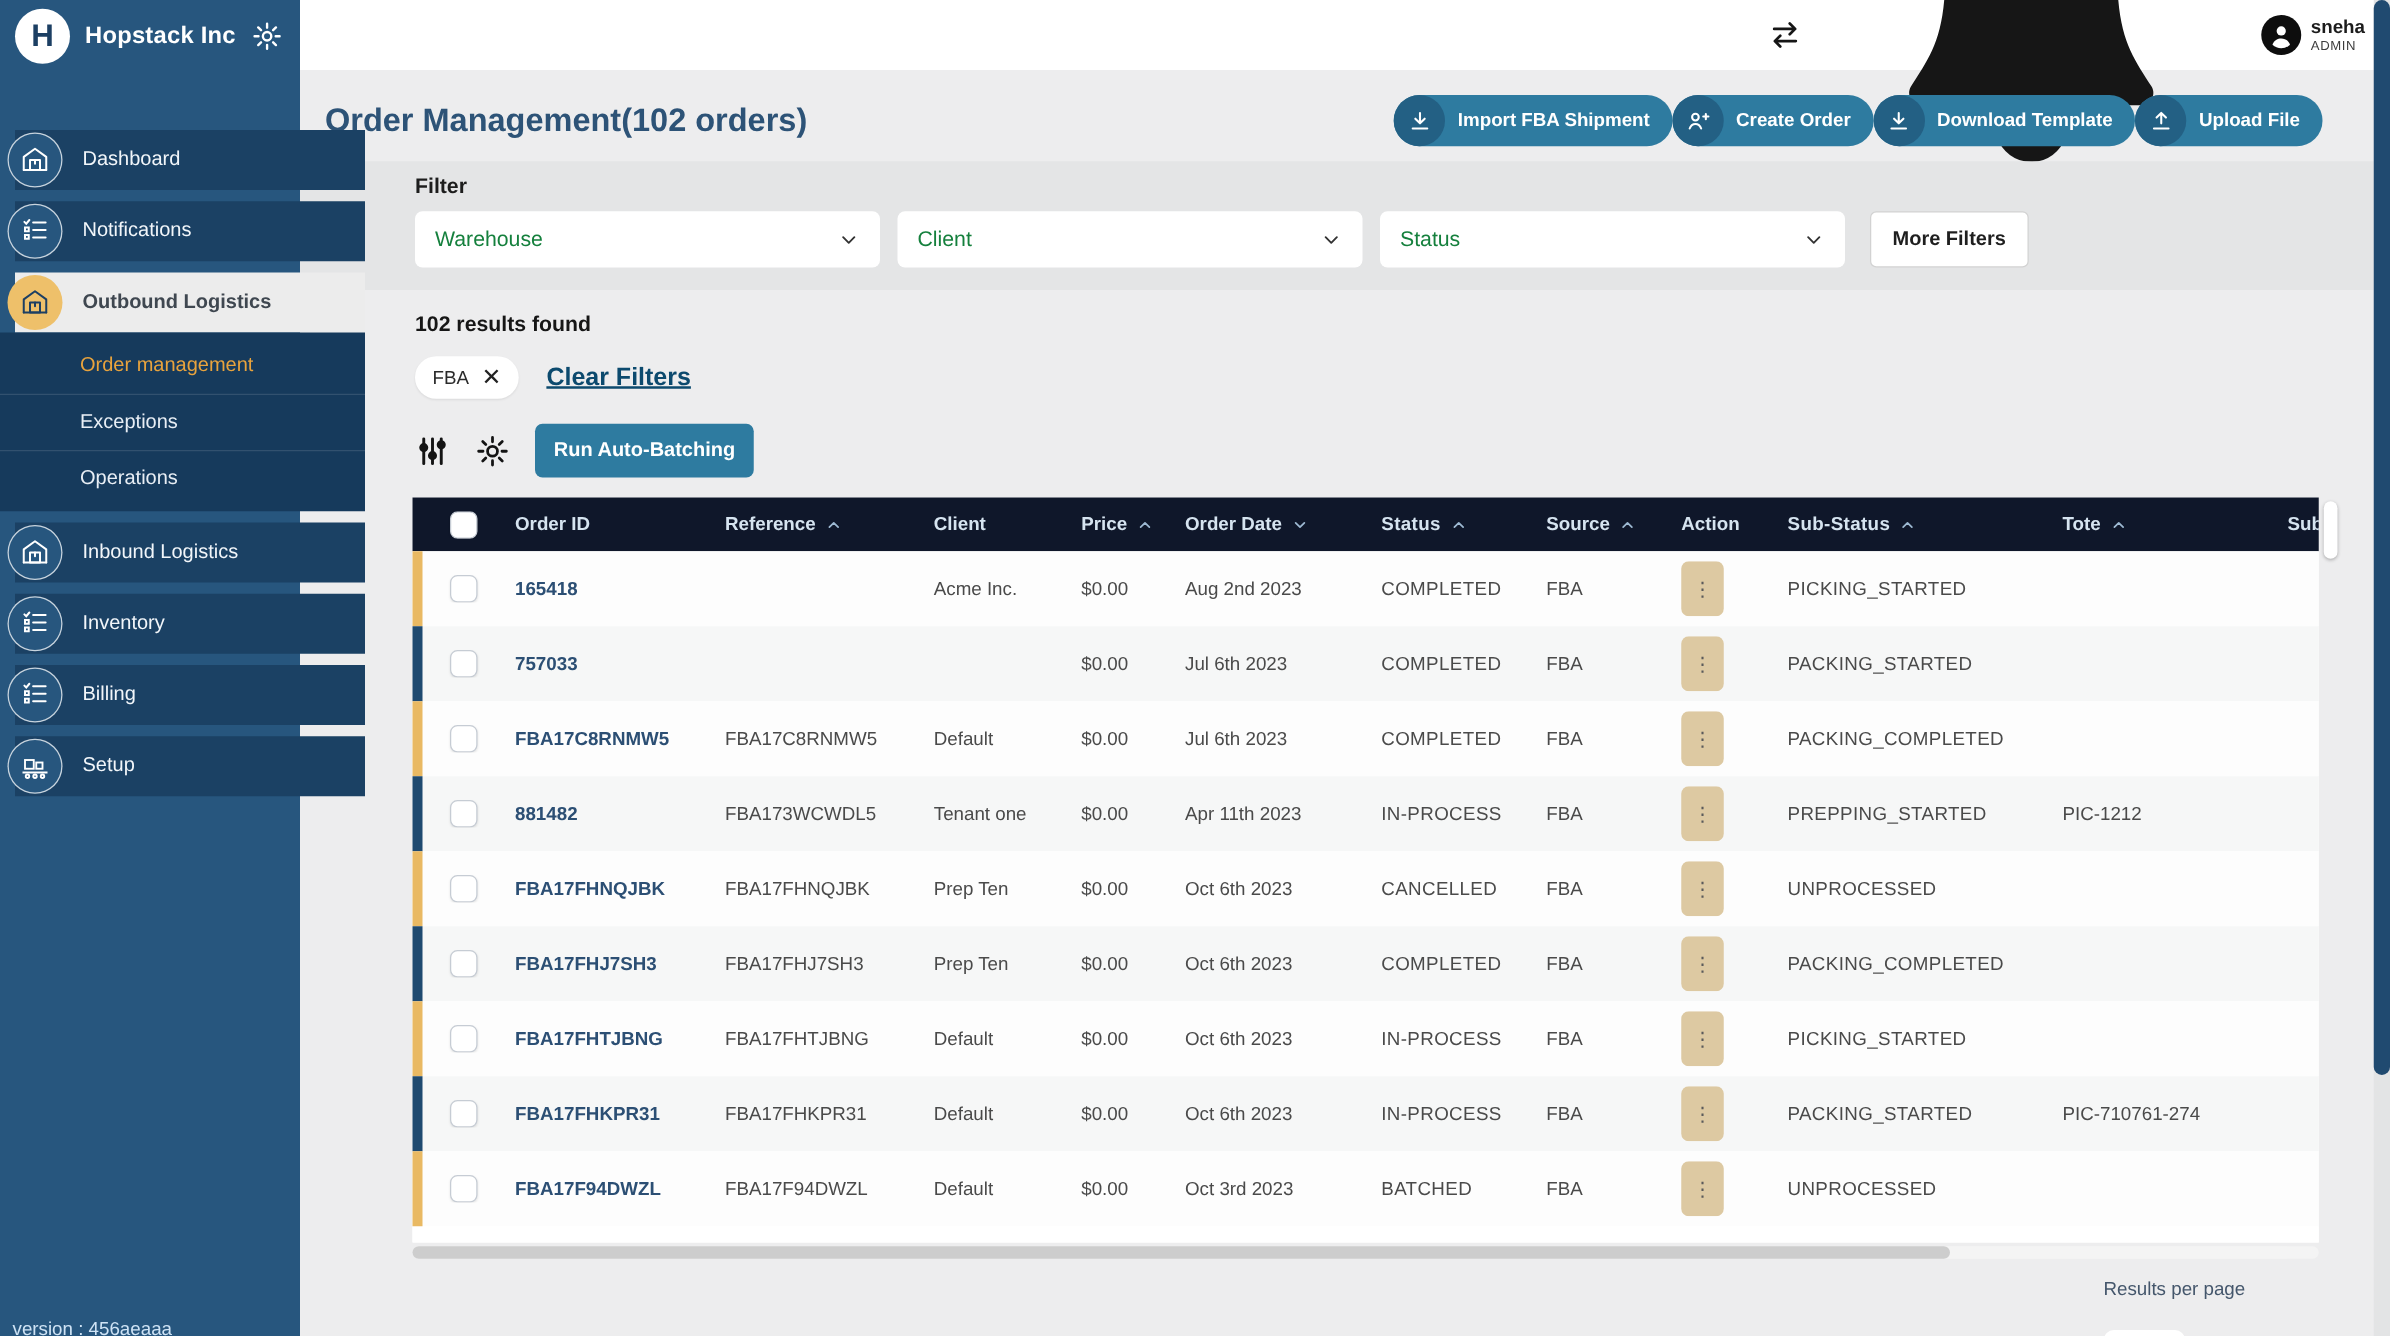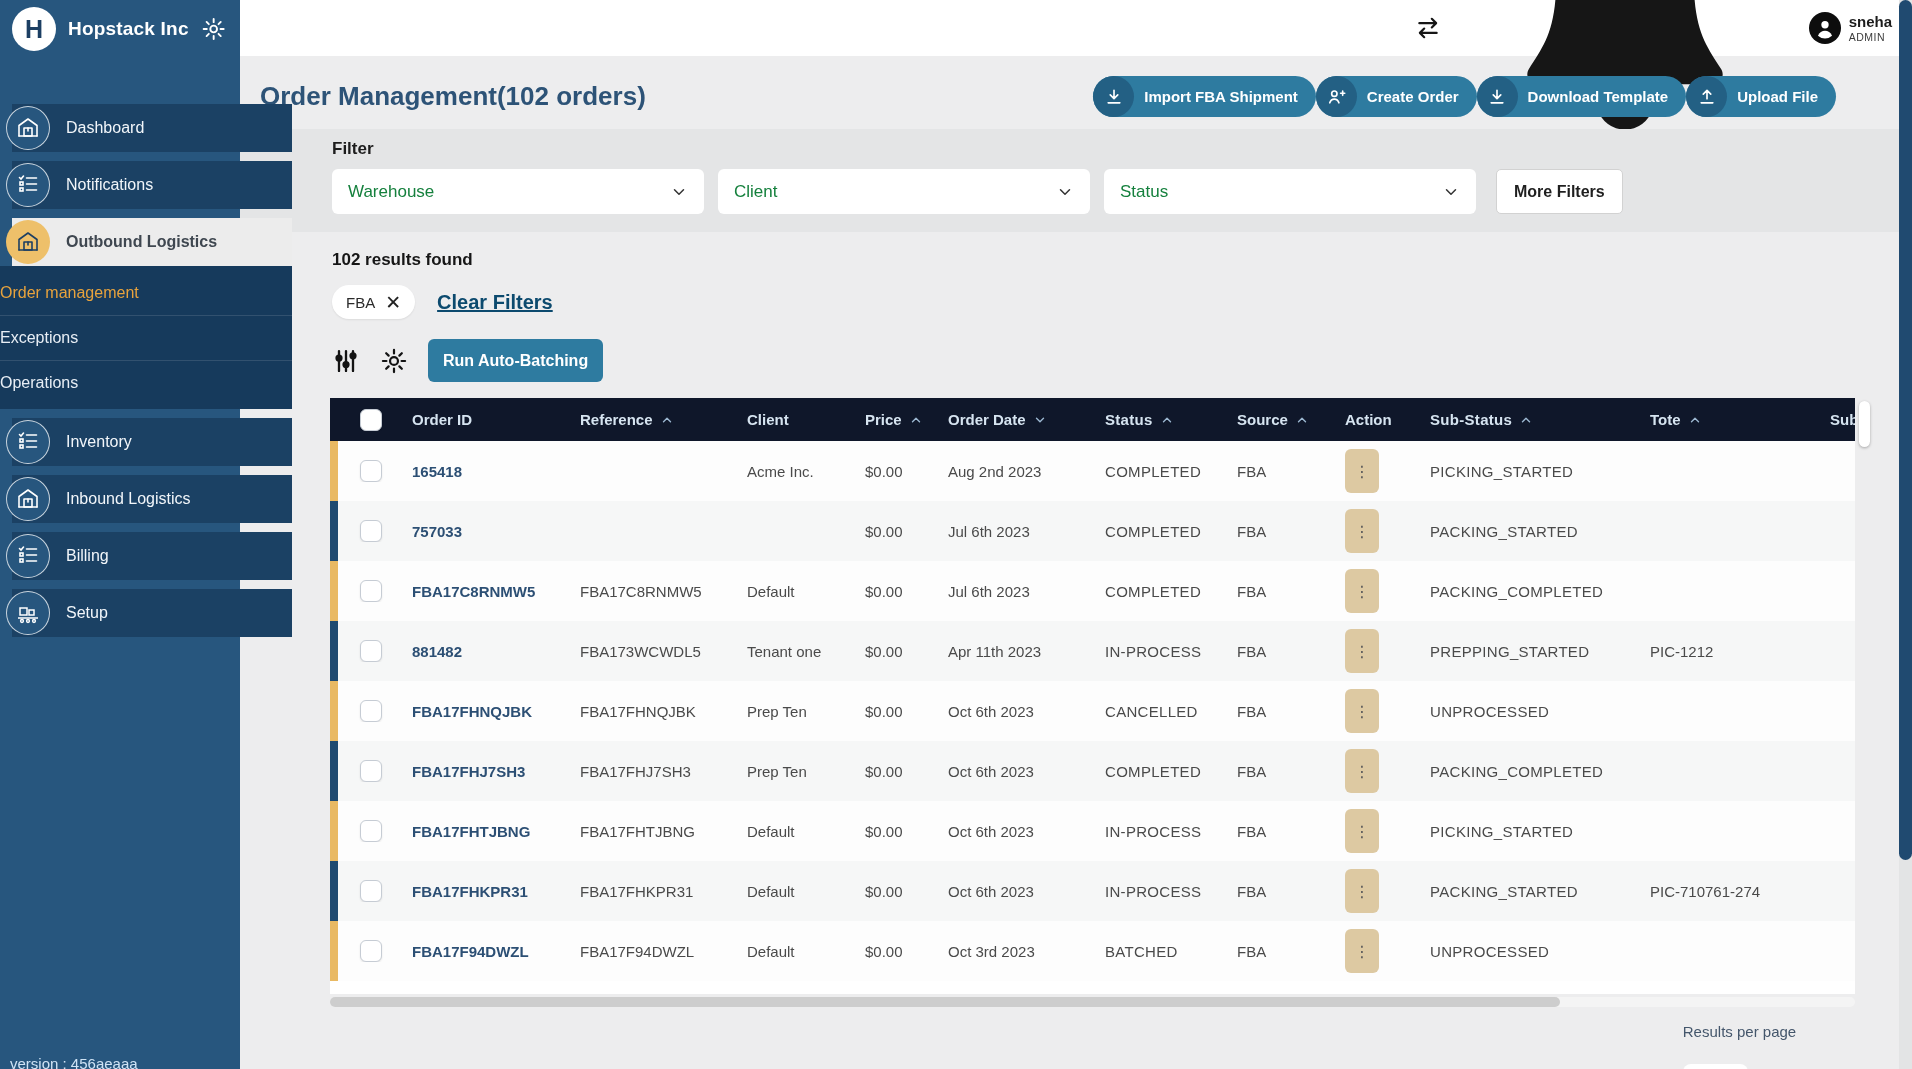--- a/index.html
+++ b/index.html
@@ -23,38 +23,38 @@
   .nav-item .bar { position:absolute; left:12px; right:-52px; top:0; bottom:0; background:#1b4164; }
   .nav-item.active .bar { background:#ececec; }
   .nav-icon-circle { position:relative; z-index:1; margin-left:6px; width:44px; height:44px; flex:0 0 44px;
     border-radius:50%; border:1px solid rgba(255,255,255,.75); background:#27567e;
     display:flex; align-items:center; justify-content:center; color:#fff; }
   .nav-icon-circle svg { width:24px; height:24px; }
   .nav-item.active .nav-icon-circle { background:#eec06a; border:none; color:#1c3f63; }
   .nav-label { position:relative; z-index:1; margin-left:16px; font-size:16px; color:#f2f6fa; white-space:nowrap; }
   .nav-item.active .nav-label { color:#3f4750; font-weight:600; }
   .submenu { position:relative; width:292px; background:#163a5c; margin-top:-9px; margin-bottom:9px; padding:4px 0; }
-  .sub-item { height:45px; display:flex; align-items:center; font-size:16px; color:#e8eef5;
+  .sub-item { height:45px; display:flex; align-items:center; padding-left:64px; font-size:16px; color:#e8eef5;
     border-top:1px solid rgba(255,255,255,.12); cursor:pointer; }
   .sub-item:first-child { border-top:none; }
   .sub-item.active { color:#e8a33d; }
   .version { position:absolute; left:10px; bottom:-3px; font-size:15px; color:#cfe3f5; text-decoration:underline; white-space:nowrap; }
 
   
   .main { flex:1; display:flex; flex-direction:column; background:#ededee; min-width:0; }
   .topbar { height:56px; background:#fff; display:flex; align-items:center; justify-content:flex-end; gap:34px; padding-right:20px; }
   .tb-icon { width:26px; height:26px; color:#161616; cursor:pointer; }
   .bell-wrap { position:relative; cursor:pointer; }
   .user { display:flex; align-items:center; gap:8px; cursor:pointer; }
   .avatar { width:32px; height:32px; border-radius:50%; background:#0d0d0d; color:#fff; padding:3px; }
   .user-name { font-size:15px; font-weight:bold; color:#1c1c1c; line-height:1.15; }
   .user-role { font-size:10.5px; color:#3c3c3c; letter-spacing:.5px; }
 
   .content { flex:1; position:relative; }
-  .page-head { display:flex; justify-content:space-between; align-items:center; padding:20px 76px 12px 20px; }
+  .page-head { display:flex; justify-content:space-between; align-items:center; padding:20px 54px 12px 20px; }
   .page-title { font-size:26px; font-weight:700; color:#2d5377; margin:0; }
   .actions { display:flex; }
   .pill-btn { display:flex; align-items:center; height:41px; border:none; border-radius:22px; background:#2e7ba0;
     color:#fff; font-size:15px; font-weight:600; padding:0 18px 0 0; cursor:pointer; font-family:inherit; white-space:nowrap; }
   .pill-circle { width:41px; height:41px; border-radius:50%; background:#236084; display:flex; align-items:center;
     justify-content:center; margin-right:10px; color:#fff; flex:0 0 41px; }
   .pill-circle svg { width:20px; height:20px; }
 
   .filter-panel { background:#e4e5e6; padding:10px 0 18px 92px; }
   .filter-label { font-size:17px; font-weight:bold; color:#1d1d1d; margin-bottom:10px; }
@@ -196,40 +196,40 @@
         <div class="sub-item">
           <span>Exceptions</span>
         </div>
         <div class="sub-item">
           <span>Operations</span>
         </div>
       </div>
       <div class="nav-item">
         <div class="bar"></div>
         <div class="nav-icon-circle">
+          <svg viewBox="0 0 24 24" fill="none" stroke="currentColor" stroke-width="1.6" stroke-linecap="round" stroke-linejoin="round">
+            <path d="M3 20V9.5L12 3l9 6.5V20"></path>
+            <path d="M3 20h18"></path>
+            <rect x="8" y="12" width="8" height="8"></rect>
+            <path d="M12 12v3"></path>
+          </svg>
+        </div>
+        <span class="nav-label">Inbound Logistics</span>
+      </div>
+      <div class="nav-item">
+        <div class="bar"></div>
+        <div class="nav-icon-circle">
           <svg viewBox="0 0 24 24" fill="none" stroke="currentColor" stroke-width="1.6" stroke-linecap="round">
             <path d="M3.5 4.5L5 6l2.5-3"></path>
             <rect x="4" y="9" width="3" height="3"></rect>
             <rect x="4" y="15" width="3" height="3"></rect>
             <path d="M10.5 5h10M10.5 11h10M10.5 17h10"></path>
           </svg>
         </div>
         <span class="nav-label">Inventory</span>
-      </div>
-      <div class="nav-item">
-        <div class="bar"></div>
-        <div class="nav-icon-circle">
-          <svg viewBox="0 0 24 24" fill="none" stroke="currentColor" stroke-width="1.6" stroke-linecap="round" stroke-linejoin="round">
-            <path d="M3 20V9.5L12 3l9 6.5V20"></path>
-            <path d="M3 20h18"></path>
-            <rect x="8" y="12" width="8" height="8"></rect>
-            <path d="M12 12v3"></path>
-          </svg>
-        </div>
-        <span class="nav-label">Inbound Logistics</span>
       </div>
       <div class="nav-item">
         <div class="bar"></div>
         <div class="nav-icon-circle">
           <svg viewBox="0 0 24 24" fill="none" stroke="currentColor" stroke-width="1.6" stroke-linecap="round">
             <path d="M3.5 4.5L5 6l2.5-3"></path>
             <rect x="4" y="9" width="3" height="3"></rect>
             <rect x="4" y="15" width="3" height="3"></rect>
             <path d="M10.5 5h10M10.5 11h10M10.5 17h10"></path>
           </svg>

